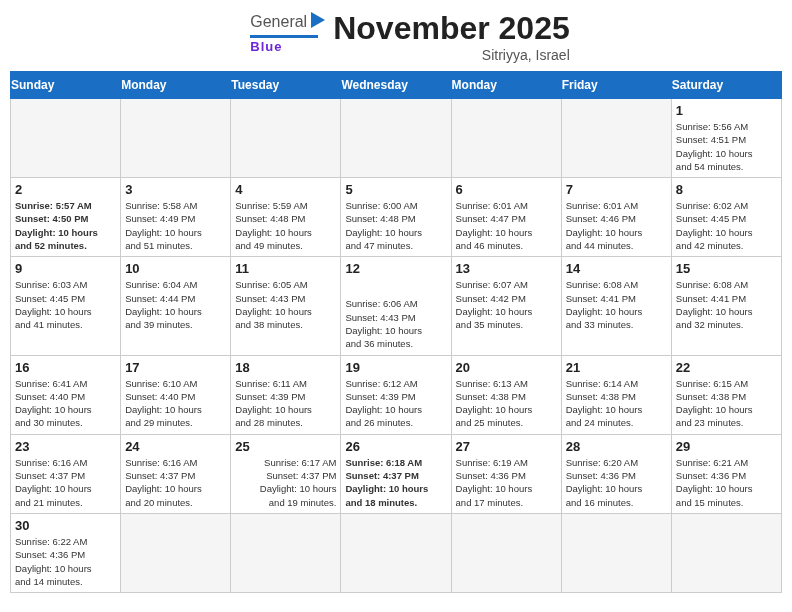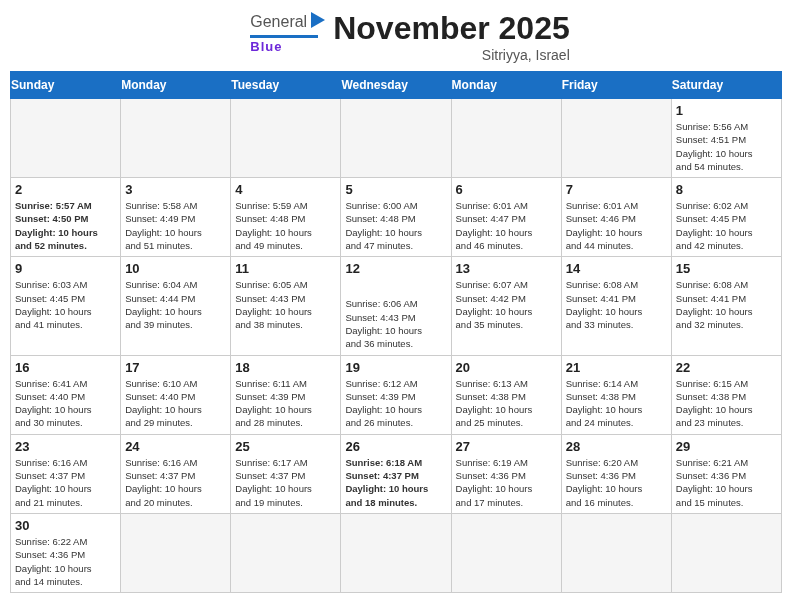--- a/index.html
+++ b/index.html
@@ -299,21 +299,21 @@
         </td>
         <td>
           <div class="day-number">24</div>
           <div class="day-info" style="white-space: pre-line;">Sunrise: 6:16 AM
 Sunset: 4:37 PM
 Daylight: 10 hours
 and 20 minutes.</div>
         </td>
         <td>
           <div class="day-number">25</div>
-          <div class="day-info" style="white-space: pre-line;">Sunrise: 6:17 AM
+          <div class="day-info" style="white-space: pre-line; text-align: right;">Sunrise: 6:17 AM
 Sunset: 4:37 PM
 Daylight: 10 hours
 and 19 minutes.</div>
         </td>
         <td>
           <div class="day-number">26</div>
           <div class="day-info" style="white-space: pre-line; font-weight: bold;">Sunrise: 6:18 AM
 Sunset: 4:37 PM
 Daylight: 10 hours
 and 18 minutes.</div>

